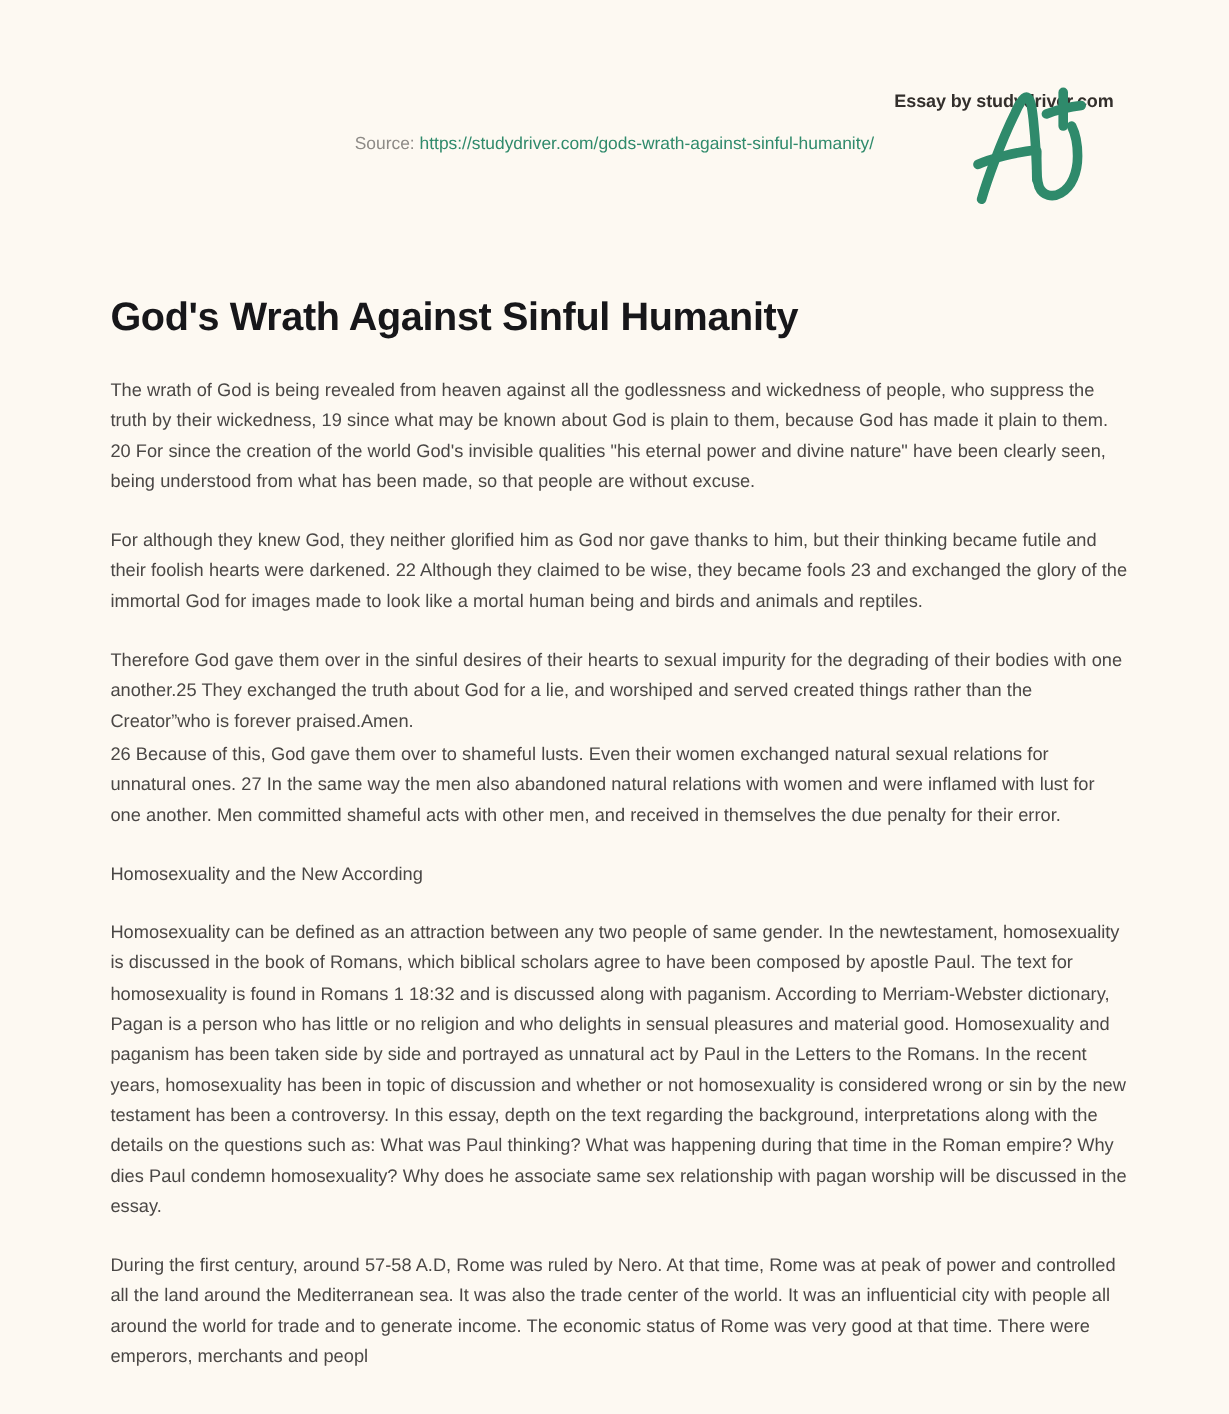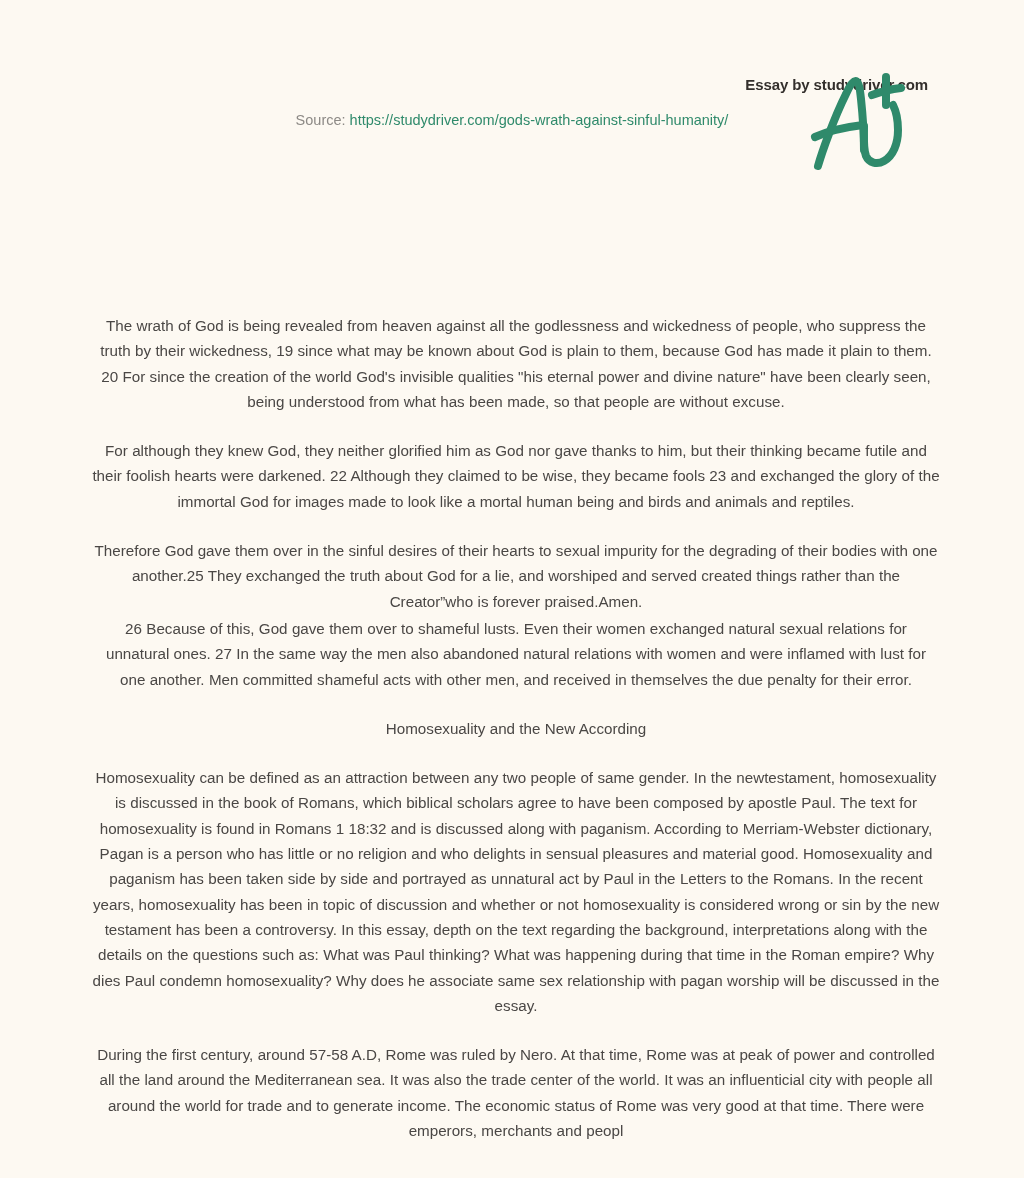--- a/index.html
+++ b/index.html
@@ -84,21 +84,21 @@
     position: absolute;
     left: 92px;
     top: 313px;
     width: 848px;
   }
   .doc-body p {
     margin: 0 0 24px 0;
     font-size: 15.2px;
     line-height: 25.3px;
     color: #4a4745;
-    text-align: center;
+    text-align: left;
     word-spacing: 0.1px;
   }
   .doc-body p.tight {
     margin-bottom: 2px;
   }
   .doc-body p:last-child {
     margin-bottom: 0;
   }
 </style>
 </head>
@@ -116,20 +116,21 @@
       <g fill="none" stroke="#2f8a6b" stroke-linecap="round" stroke-linejoin="round">
         <path d="M12 100 C16 86, 28 52, 40 28 C43 21, 47 14, 50 15 C53 16, 54 24, 55 33 C57 52, 58 72, 58 84" stroke-width="8"></path>
         <path d="M9 71 C20 66, 40 61, 57 59" stroke-width="8"></path>
         <path d="M58 60 C58 72, 57 82, 60 90 C63 97, 71 99, 78 95 C87 90, 92 78, 92 64 C92 54, 90 45, 87 39" stroke-width="8"></path>
         <path d="M66 29 C74 26, 86 23, 95 22" stroke-width="8"></path>
         <path d="M80 11 C80 20, 80 30, 80 39" stroke-width="8"></path>
       </g>
     </svg>
   </div>
 
+  <h1 class="doc-title">God's Wrath Against Sinful Humanity</h1>
 
   <div class="doc-body">
     <p>The wrath of God is being revealed from heaven against all the godlessness and wickedness of people, who suppress the truth by their wickedness, 19 since what may be known about God is plain to them, because God has made it plain to them. 20 For since the creation of the world God's invisible qualities "his eternal power and divine nature" have been clearly seen, being understood from what has been made, so that people are without excuse.</p>
     <p>For although they knew God, they neither glorified him as God nor gave thanks to him, but their thinking became futile and their foolish hearts were darkened. 22 Although they claimed to be wise, they became fools 23 and exchanged the glory of the immortal God for images made to look like a mortal human being and birds and animals and reptiles.</p>
     <p class="tight">Therefore God gave them over in the sinful desires of their hearts to sexual impurity for the degrading of their bodies with one another.25 They exchanged the truth about God for a lie, and worshiped and served created things rather than the Creator”who is forever praised.Amen.</p>
     <p>26 Because of this, God gave them over to shameful lusts. Even their women exchanged natural sexual relations for unnatural ones. 27 In the same way the men also abandoned natural relations with women and were inflamed with lust for one another. Men committed shameful acts with other men, and received in themselves the due penalty for their error.</p>
     <p>Homosexuality and the New According</p>
     <p>Homosexuality can be defined as an attraction between any two people of same gender. In the newtestament, homosexuality is discussed in the book of Romans, which biblical scholars agree to have been composed by apostle Paul. The text for homosexuality is found in Romans 1 18:32 and is discussed along with paganism. According to Merriam-Webster dictionary, Pagan is a person who has little or no religion and who delights in sensual pleasures and material good. Homosexuality and paganism has been taken side by side and portrayed as unnatural act by Paul in the Letters to the Romans. In the recent years, homosexuality has been in topic of discussion and whether or not homosexuality is considered wrong or sin by the new testament has been a controversy. In this essay, depth on the text regarding the background, interpretations along with the details on the questions such as: What was Paul thinking? What was happening during that time in the Roman empire? Why dies Paul condemn homosexuality? Why does he associate same sex relationship with pagan worship will be discussed in the essay.</p>
     <p>During the first century, around 57-58 A.D, Rome was ruled by Nero. At that time, Rome was at peak of power and controlled all the land around the Mediterranean sea. It was also the trade center of the world. It was an influenticial city with people all around the world for trade and to generate income. The economic status of Rome was very good at that time. There were emperors, merchants and peopl</p>
   </div>

